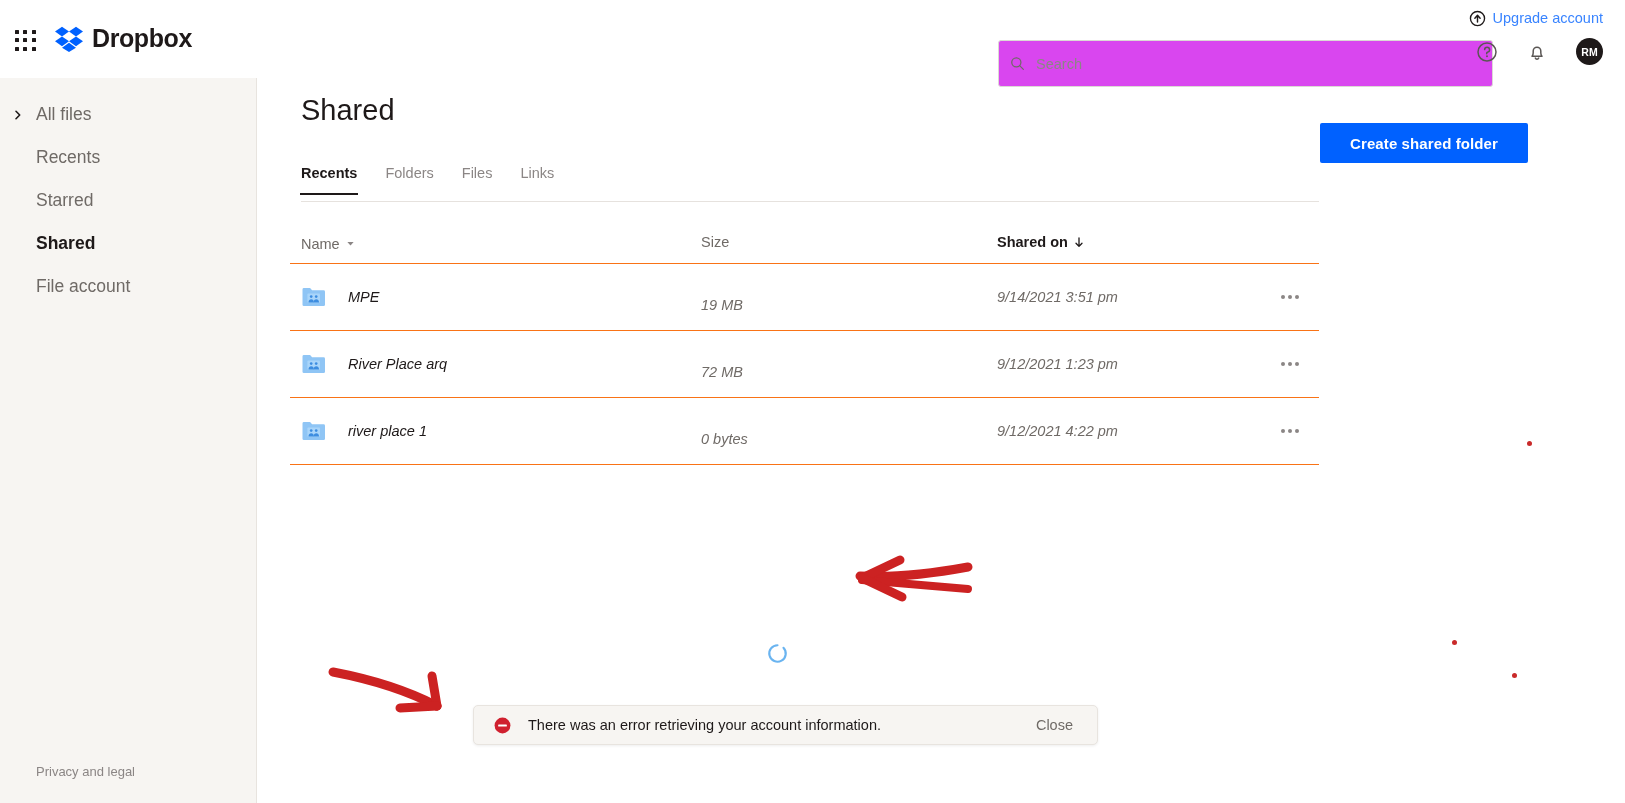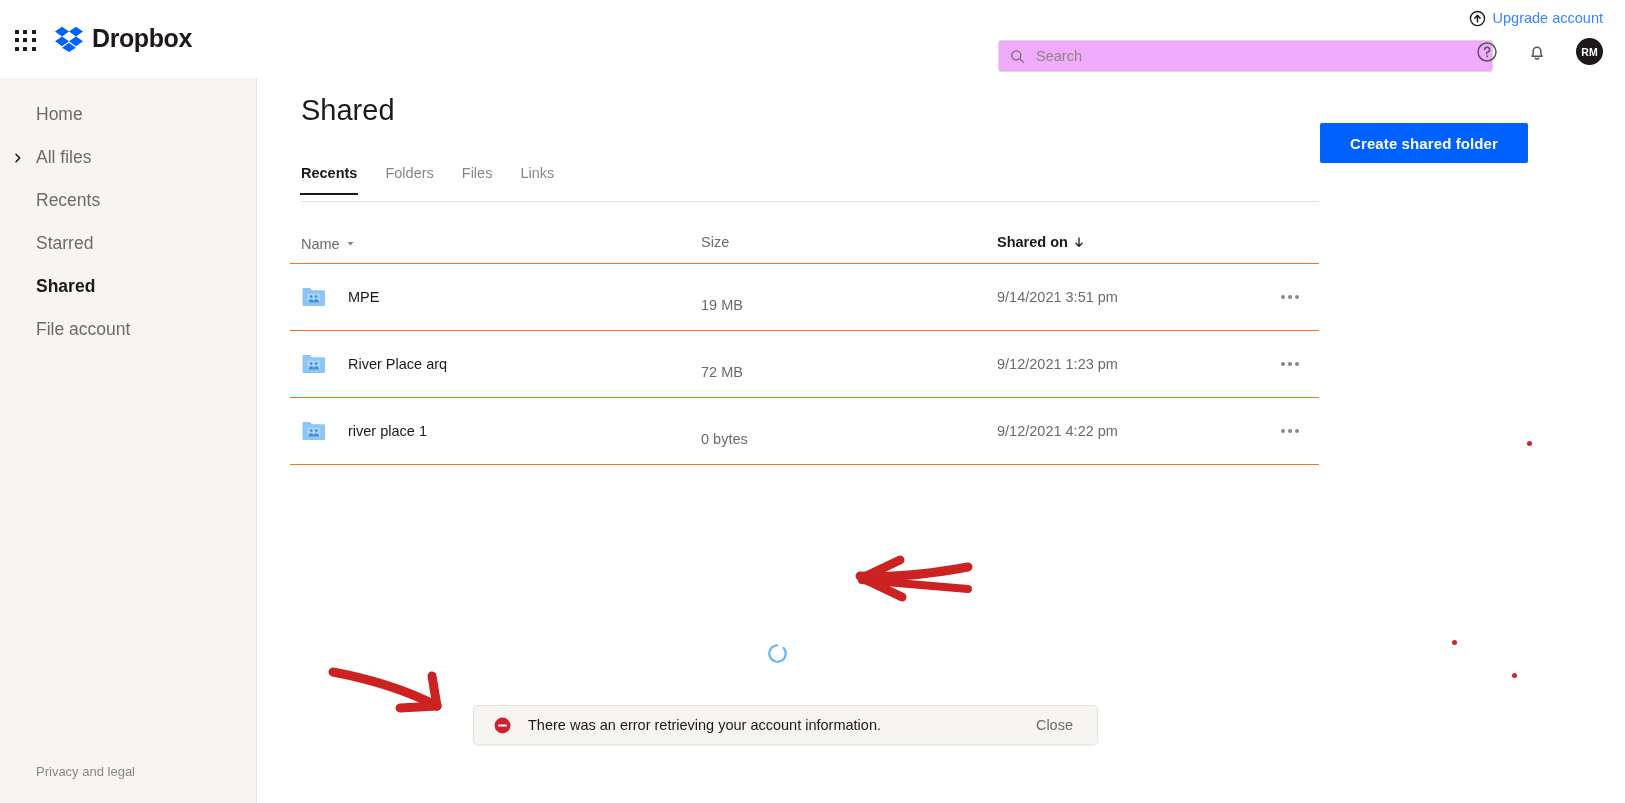--- a/index.html
+++ b/index.html
@@ -75,24 +75,24 @@
   .upgrade-icon { width: 17px; height: 17px; display: block; }
   .upgrade-label {
     font-size: 14.5px;
     color: #3984ff;
     line-height: 1;
   }
 
   .search-wrap {
     position: absolute;
     left: 998px; top: 40px;
-    width: 495px; height: 32px;
+    width: 495px; height: 47px;
     border: 1px solid #dcd9d5;
     border-radius: 3px;
-    background: #f0abfc;
+    background: #d946ef;
     display: flex;
     align-items: center;
     padding-left: 11px;
     cursor: text;
   }
   .search-icon { width: 15px; height: 15px; flex: 0 0 auto; display: block; }
   .search-input {
     flex: 1;
     border: none;
     outline: none;
@@ -246,21 +246,21 @@
     align-items: center;
     height: 67px;
     border-bottom: 1px solid #f97316;
     padding-left: 11px;
   }
   .row.head {
     height: 44px;
     align-items: flex-end;
     padding-bottom: 12px;
   }
-  .row.body { cursor: pointer; }
+  .row.body { cursor: pointer; font-style: italic; }
 
   .c-name { width: 400px; display: flex; align-items: center; }
   .c-size { width: 296px; margin-top: 16px; }
   .c-shared { width: 278px; }
   .c-menu { flex: 1; display: flex; justify-content: flex-end; padding-right: 17px; }
 
   .th {
     font-size: 14.5px;
     color: #6f6a66;
     display: inline-flex;
@@ -406,23 +406,20 @@
       </svg>
       <div class="avatar">
         <span>RM</span>
       </div>
     </div>
   </div>
 
   <div class="sidebar">
     <nav class="nav">
 
-      <div class="nav-item">
-        <span class="nav-label">Home</span>
-      </div>
 
       <div class="nav-item">
         <svg class="caret" viewBox="0 0 10 10">
           <path d="M3 1.3 L6.7 5 L3 8.7" fill="none" stroke="#1e1919" stroke-width="1.6" stroke-linecap="round" stroke-linejoin="round"></path>
         </svg>
         <span class="nav-label">All files</span>
       </div>
 
       <div class="nav-item">
         <span class="nav-label">Recents</span>

